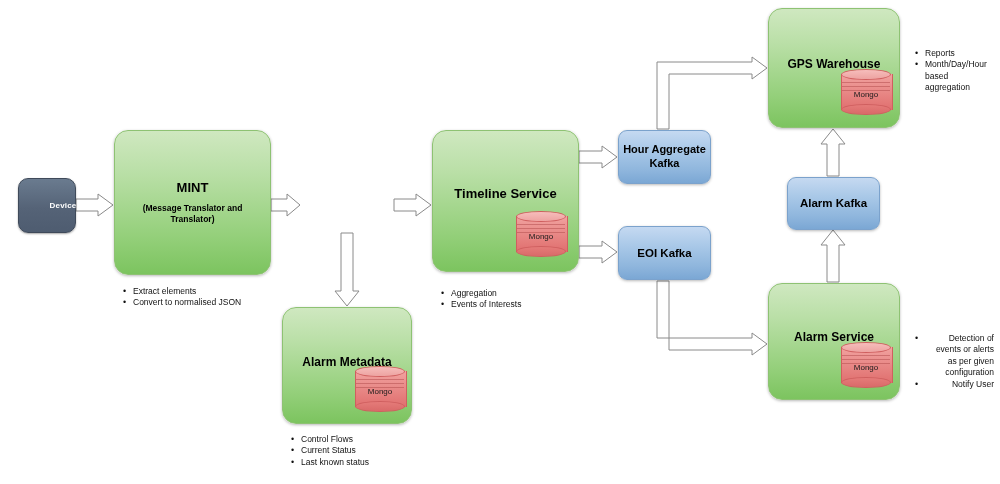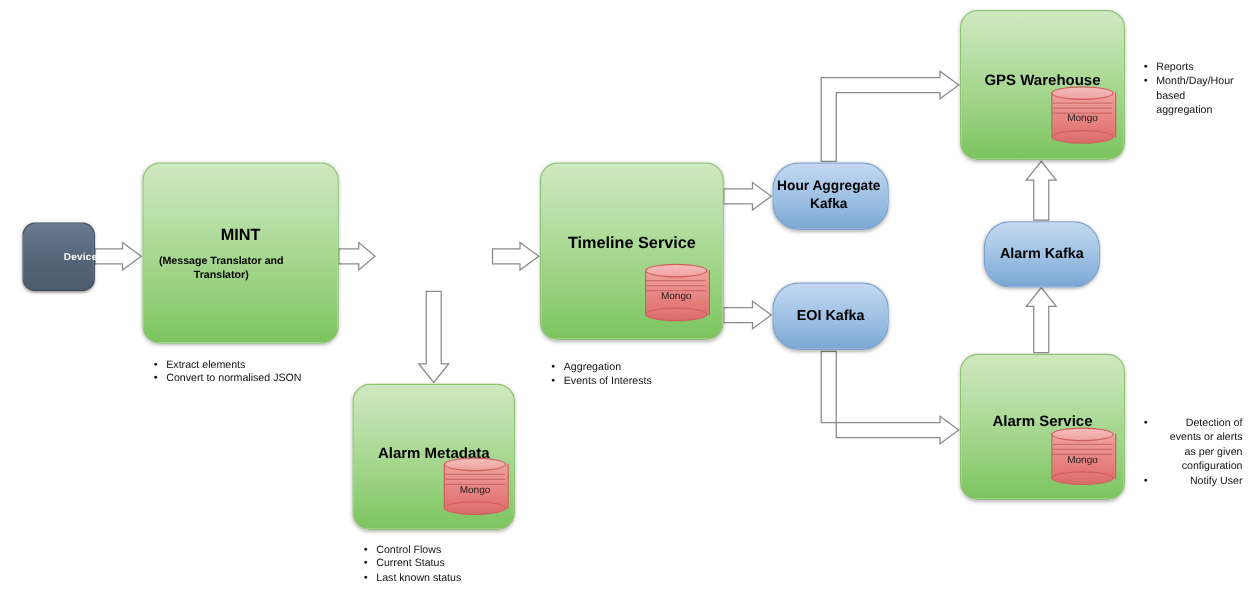--- a/index.html
+++ b/index.html
@@ -2,21 +2,21 @@
 <html><head>
 <meta charset="utf-8">
 <style>
   html,body{margin:0;padding:0;background:#ffffff;}
   body{width:1000px;height:484px;position:relative;overflow:hidden;
        font-family:"Liberation Sans", sans-serif;
        -webkit-font-smoothing:antialiased;}
   #canvas{position:absolute;left:0;top:0;width:1000px;height:484px;}
 
   .node{position:absolute;box-sizing:border-box;border-radius:12px;
-        display:flex;flex-direction:column;justify-content:center;
+        display:flex;flex-direction:column;align-items:center;justify-content:center;
         text-align:center;}
   .node .title{font-weight:bold;color:#000;line-height:1.25;position:relative;z-index:3;}
   .node .subtitle{font-weight:bold;color:#000;line-height:1.3;position:relative;z-index:3;}
 
   
   .n-device{
     background:linear-gradient(180deg,#6a7b8f 0%, #556377 55%, #4e5c70 100%);
     border:1px solid #3f4a5a;border-radius:10px;
     box-shadow:0 1px 2px rgba(0,0,0,.35);
   }
@@ -24,21 +24,21 @@
 
   
   .n-green{
     background:linear-gradient(180deg,#cfe8c0 0%, #b9dfa6 30%, #93cf79 75%, #7cc45f 100%);
     border:1px solid #8ec273;border-radius:14px;
     box-shadow:0 1px 3px rgba(0,0,0,.28);
   }
   
   .n-blue{
     background:linear-gradient(180deg,#c5d9f1 0%, #aac9e8 35%, #8fb6dd 75%, #7ba7d4 100%);
-    border:1px solid #7ba2cc;border-radius:21px;
+    border:1px solid #7ba2cc;border-radius:9px;
     box-shadow:0 1px 3px rgba(0,0,0,.28);
   }
 
   .mongo{position:absolute;width:64px;height:46px;z-index:4;}
   .mongo .cyl-body{position:absolute;left:0;top:5px;width:50px;height:36px;
      background:linear-gradient(180deg,#f1a3a0 0%, #ea8d8b 40%, #e06f6e 100%);
      border-left:1px solid #cf5f5f;border-right:1px solid #cf5f5f;}
   .mongo .cyl-top{position:absolute;left:0;top:0;width:50px;height:11px;border-radius:50%;
      background:linear-gradient(180deg,#f6bdbb 0%, #eda3a1 100%);border:1px solid #cf5f5f;
      box-sizing:border-box;}

